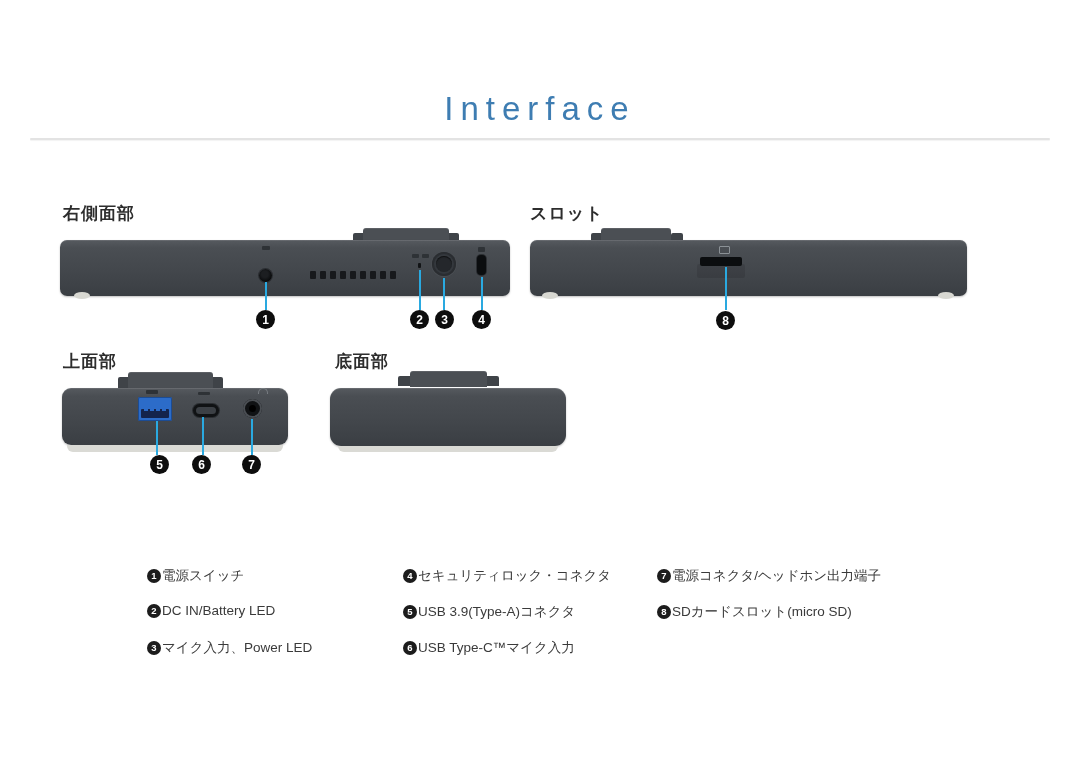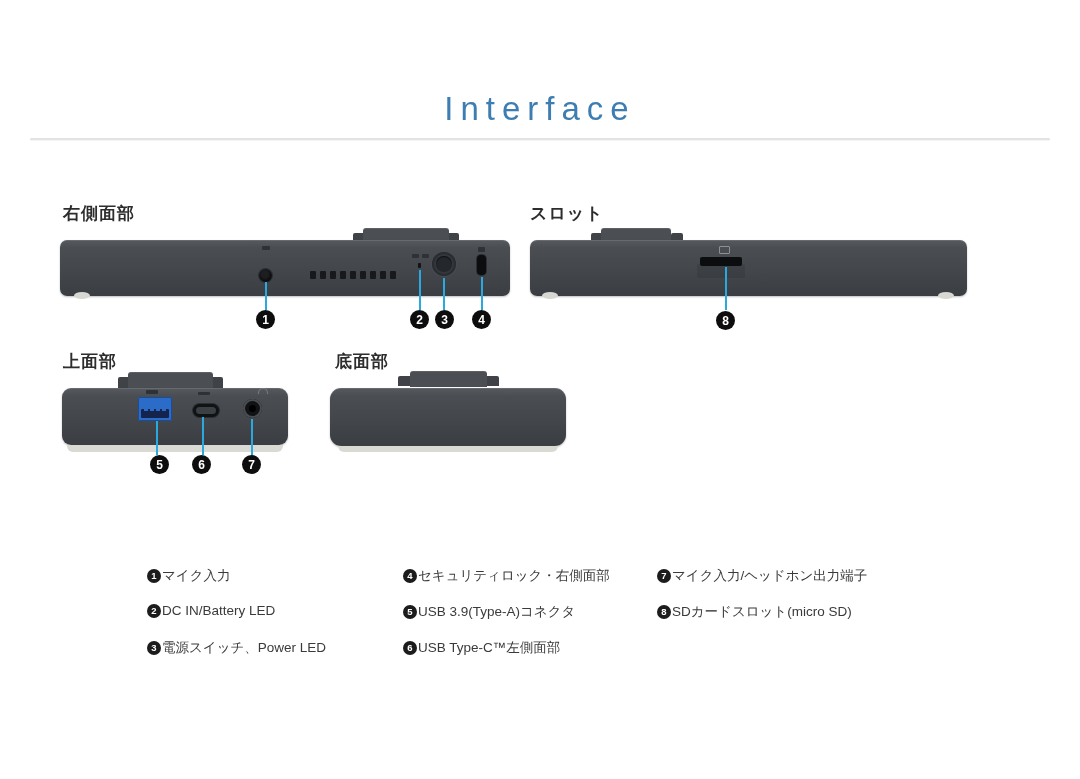--- a/index.html
+++ b/index.html
@@ -185,44 +185,44 @@
 <div class="device" style="left:330px;top:368px;width:236px;height:90px;">
   <div class="hinge-tab" style="left:68px;top:8px;width:14px;height:10px;"></div>
   <div class="hinge-tab" style="left:155px;top:8px;width:14px;height:10px;"></div>
   <div class="hinge" style="left:80px;top:3px;width:77px;height:16px;"></div>
   <div class="slab" style="left:0;top:20px;width:236px;height:58px;border-radius:11px;"></div>
   <div class="base-strip" style="left:8px;top:78px;width:220px;height:6px;"></div>
 </div>
 
 <div class="legend-item" style="left:147px;top:567px;">
   <span class="legend-bullet">1</span>
-  <span>マイク入力</span>
+  <span>電源スイッチ</span>
 </div>
 <div class="legend-item" style="left:147px;top:603px;">
   <span class="legend-bullet">2</span>
   <span>DC IN/Battery LED</span>
 </div>
 <div class="legend-item" style="left:147px;top:639px;">
   <span class="legend-bullet">3</span>
-  <span>電源スイッチ、Power LED</span>
+  <span>マイク入力、Power LED</span>
 </div>
 
 <div class="legend-item" style="left:403px;top:567px;">
   <span class="legend-bullet">4</span>
-  <span>セキュリティロック・右側面部</span>
+  <span>セキュリティロック・コネクタ</span>
 </div>
 <div class="legend-item" style="left:403px;top:603px;">
   <span class="legend-bullet">5</span>
   <span>USB 3.9(Type-A)コネクタ</span>
 </div>
 <div class="legend-item" style="left:403px;top:639px;">
   <span class="legend-bullet">6</span>
-  <span>USB Type-C™左側面部</span>
+  <span>USB Type-C™マイク入力</span>
 </div>
 
 <div class="legend-item" style="left:657px;top:567px;">
   <span class="legend-bullet">7</span>
-  <span>マイク入力/ヘッドホン出力端子</span>
+  <span>電源コネクタ/ヘッドホン出力端子</span>
 </div>
 <div class="legend-item" style="left:657px;top:603px;">
   <span class="legend-bullet">8</span>
   <span>SDカードスロット(micro SD)</span>
 </div>
 
 </body></html>

